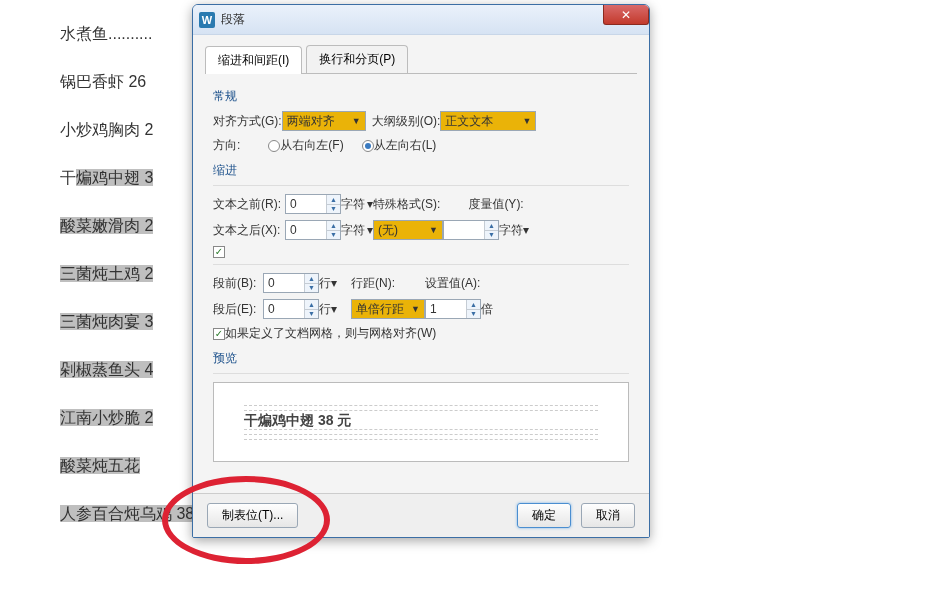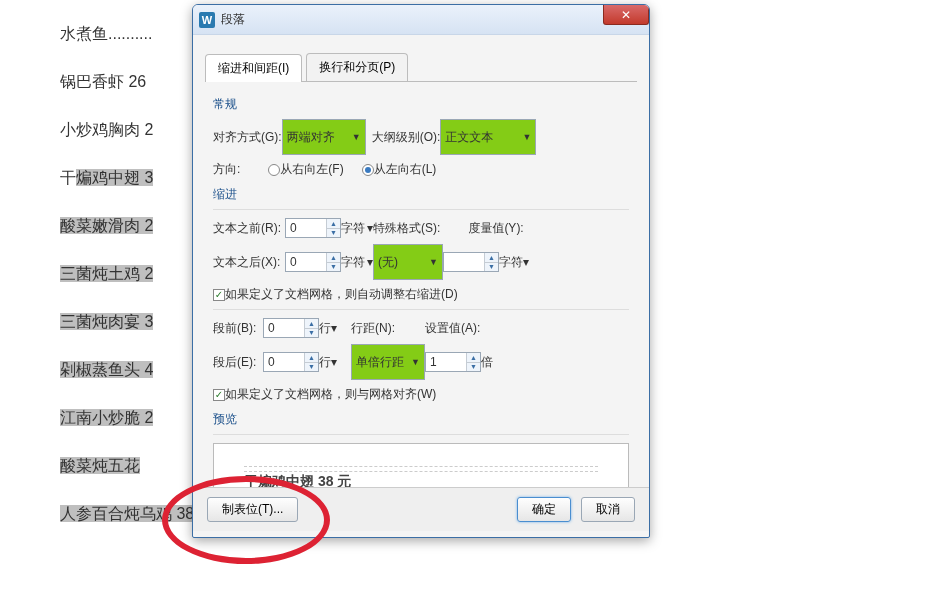--- a/index.html
+++ b/index.html
@@ -58,21 +58,21 @@
       background: linear-gradient(#d96a6a, #c33a2c);
       border: 1px solid #8a2a1f;
       border-top: none;
       border-radius: 0 0 3px 3px;
       color: #fff;
       display: flex; align-items: center; justify-content: center;
       font-size: 12px;
       cursor: pointer;
     }
     .tabs {
-      margin: 18px 12px 0 12px;
+      margin: 10px 12px 0 12px;
       display: flex;
       border-bottom: 1px solid #bcbcbc;
       font-size: 12px;
     }
     .tab {
       padding: 5px 12px;
       border: 1px solid #bcbcbc;
       border-bottom: none;
       margin-right: 4px;
       background: #f2f2f2;
@@ -89,22 +89,22 @@
       font-size: 12px;
       color: #333;
     }
     .section-title { color: #1a4f8a; margin: 8px 0 6px 0; }
     .hr { border-top: 1px solid #ddd; margin: 4px 0 8px 0; }
     .row { display: flex; align-items: center; margin: 6px 0; gap: 0; }
     .label { white-space: nowrap; }
     .combo {
       display: flex; align-items: center;
       border: 1px solid #9aa7b5;
-      background: #84cc16;
-      height: 36px;
+      background: #eab308;
+      height: 20px;
       padding: 0 4px;
       min-width: 70px;
       justify-content: space-between;
     }
     .combo .arrow { font-size: 9px; color: #333; margin-left: 4px; }
     .spinner {
       display: flex;
       border: 1px solid #9aa7b5;
       background: #fff;
       height: 20px;
@@ -126,21 +126,21 @@
       font-size: 7px;
       color: #999;
       line-height: 10px;
       overflow: hidden;
       display:flex; flex-direction:column; justify-content:center;
     }
     .preview-box .line { border-top: 1px dashed #ccc; height: 0; margin: 2px 0; }
     .preview-box .bold { color: #444; font-weight: bold; font-size: 14px; margin: 2px 0; }
     .footer {
       position: absolute;
-      left: 0; right: 0; bottom: 6px;
+      left: 0; right: 0; bottom: 0;
       height: 44px;
       border-top: 1px solid #ccc;
       background: #efefef;
       display: flex;
       align-items: center;
       padding: 0 14px;
       justify-content: space-between;
     }
     .btn {
       border: 1px solid #9aa7b5;
@@ -258,21 +258,20 @@
         <div class="btns">
             <div>▲</div>
             <div>▼</div>
           </div>
       </div>
       <span>字符</span>
       <span>▾</span>
     </div>
     <div class="row">
       <span class="checkbox">✓</span>
-      <span>如果定义了文档网格，则自动调整右缩进(D)</span>
     </div>
 
     <div class="hr"></div>
     <div class="row">
       <span class="label" style="width:50px">段前(B):</span>
       <div class="spinner">
         <span class="val">0</span>
         <div class="btns">
             <div>▲</div>
             <div>▼</div>

